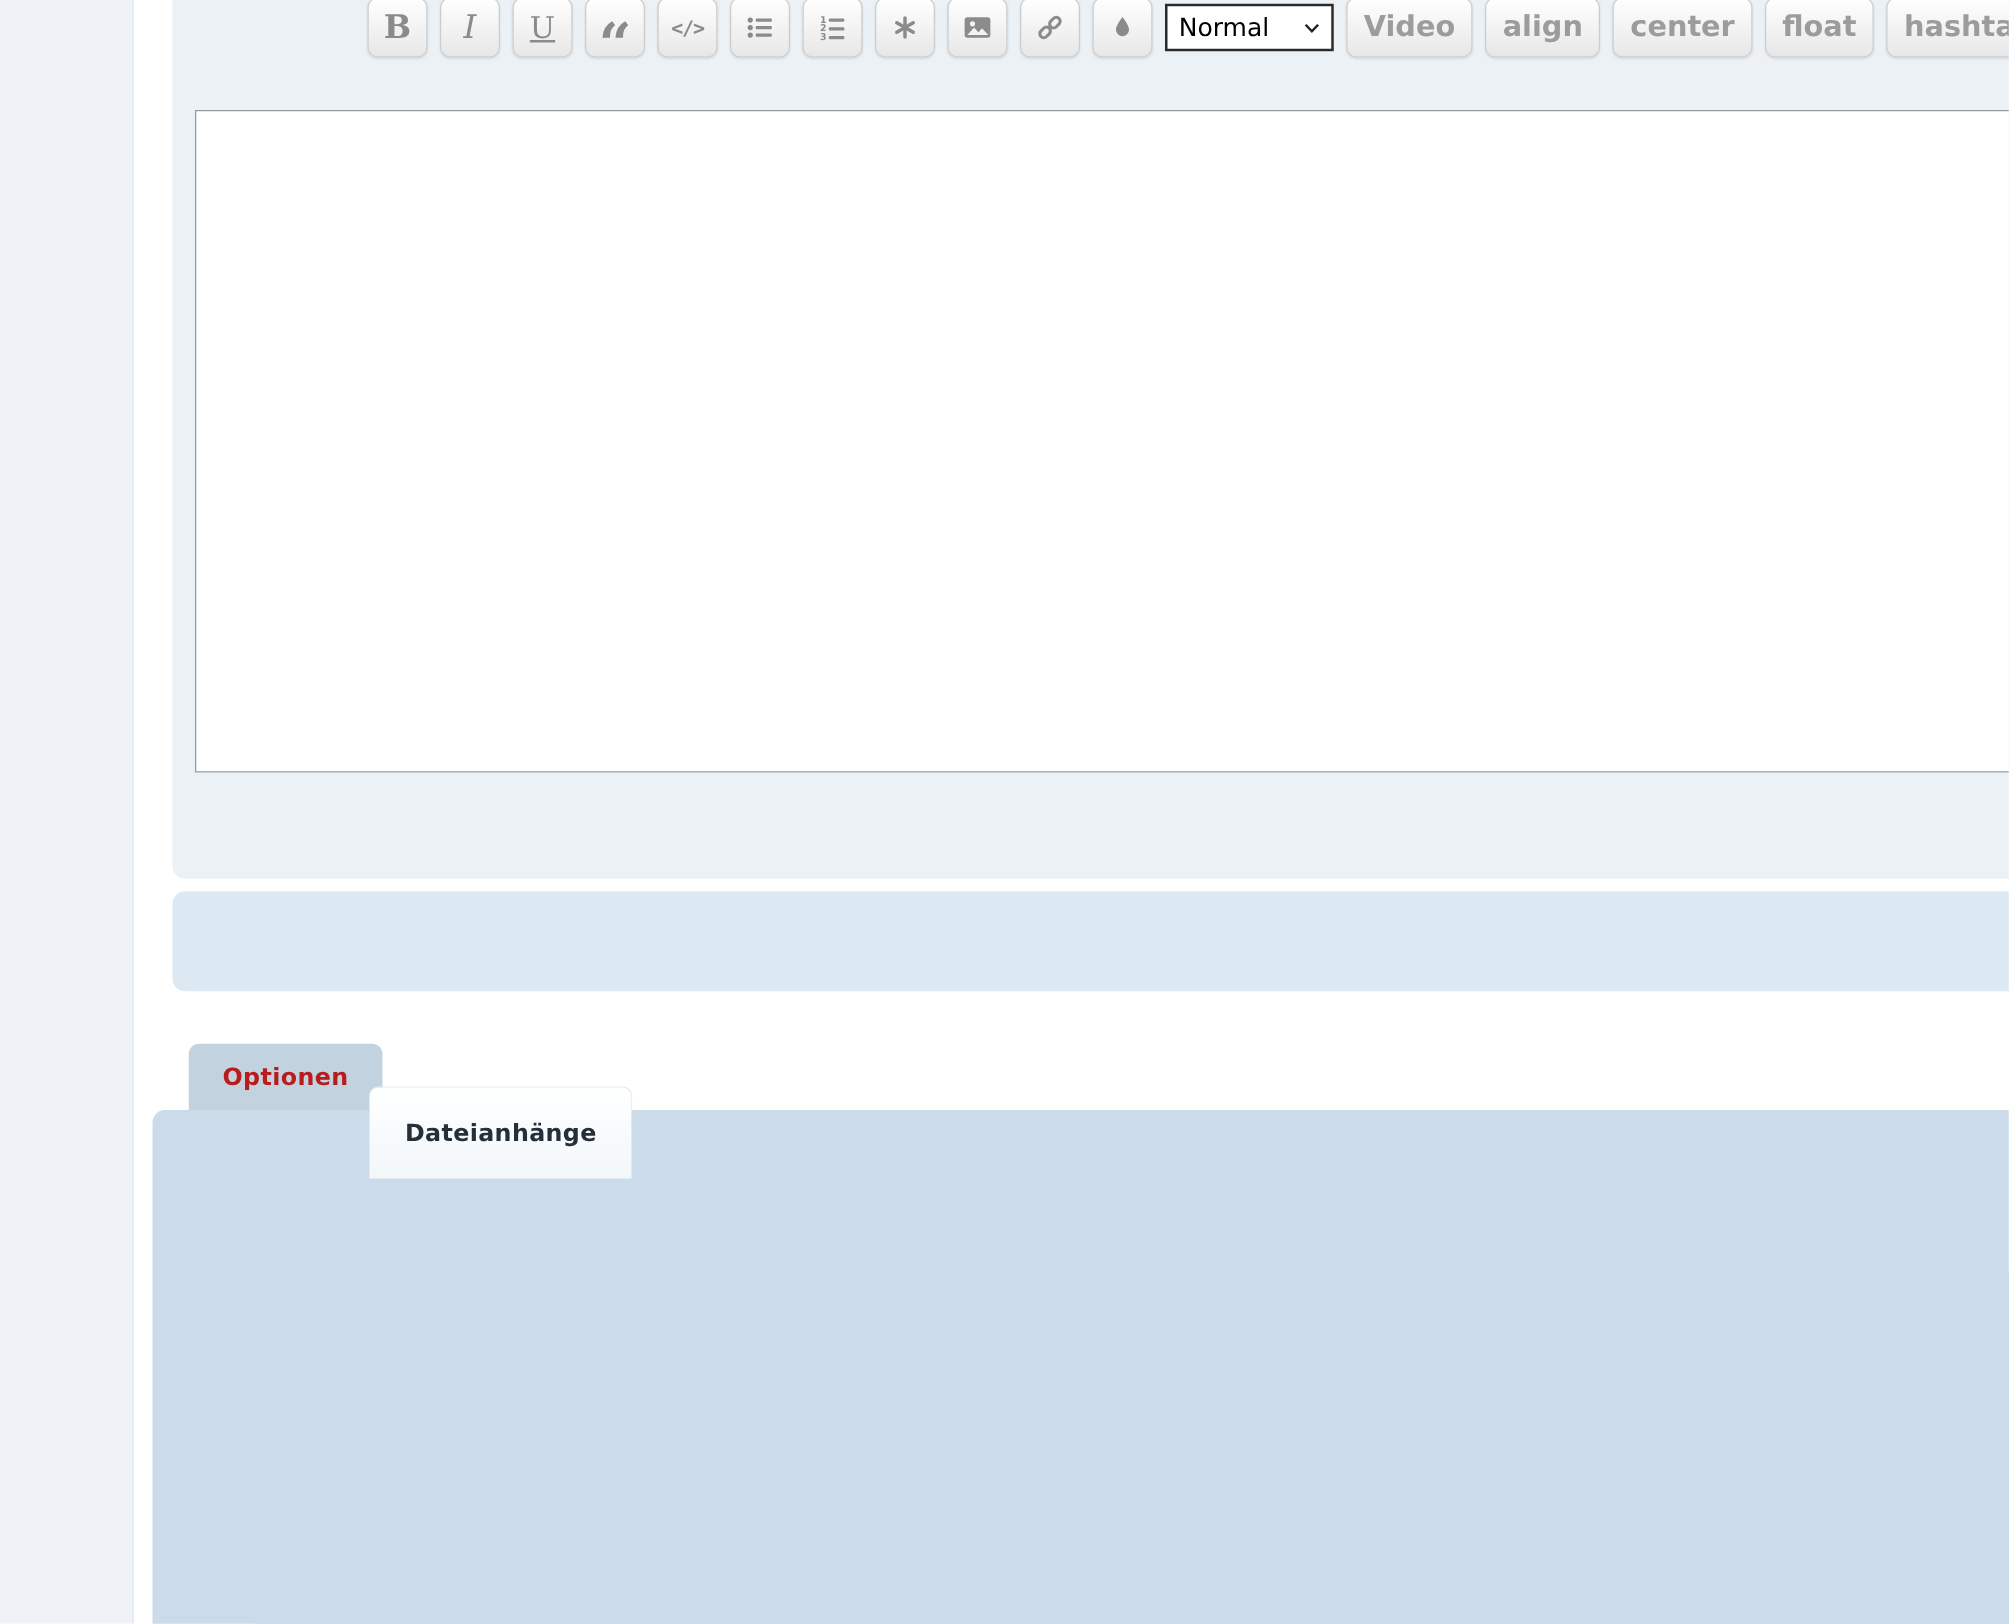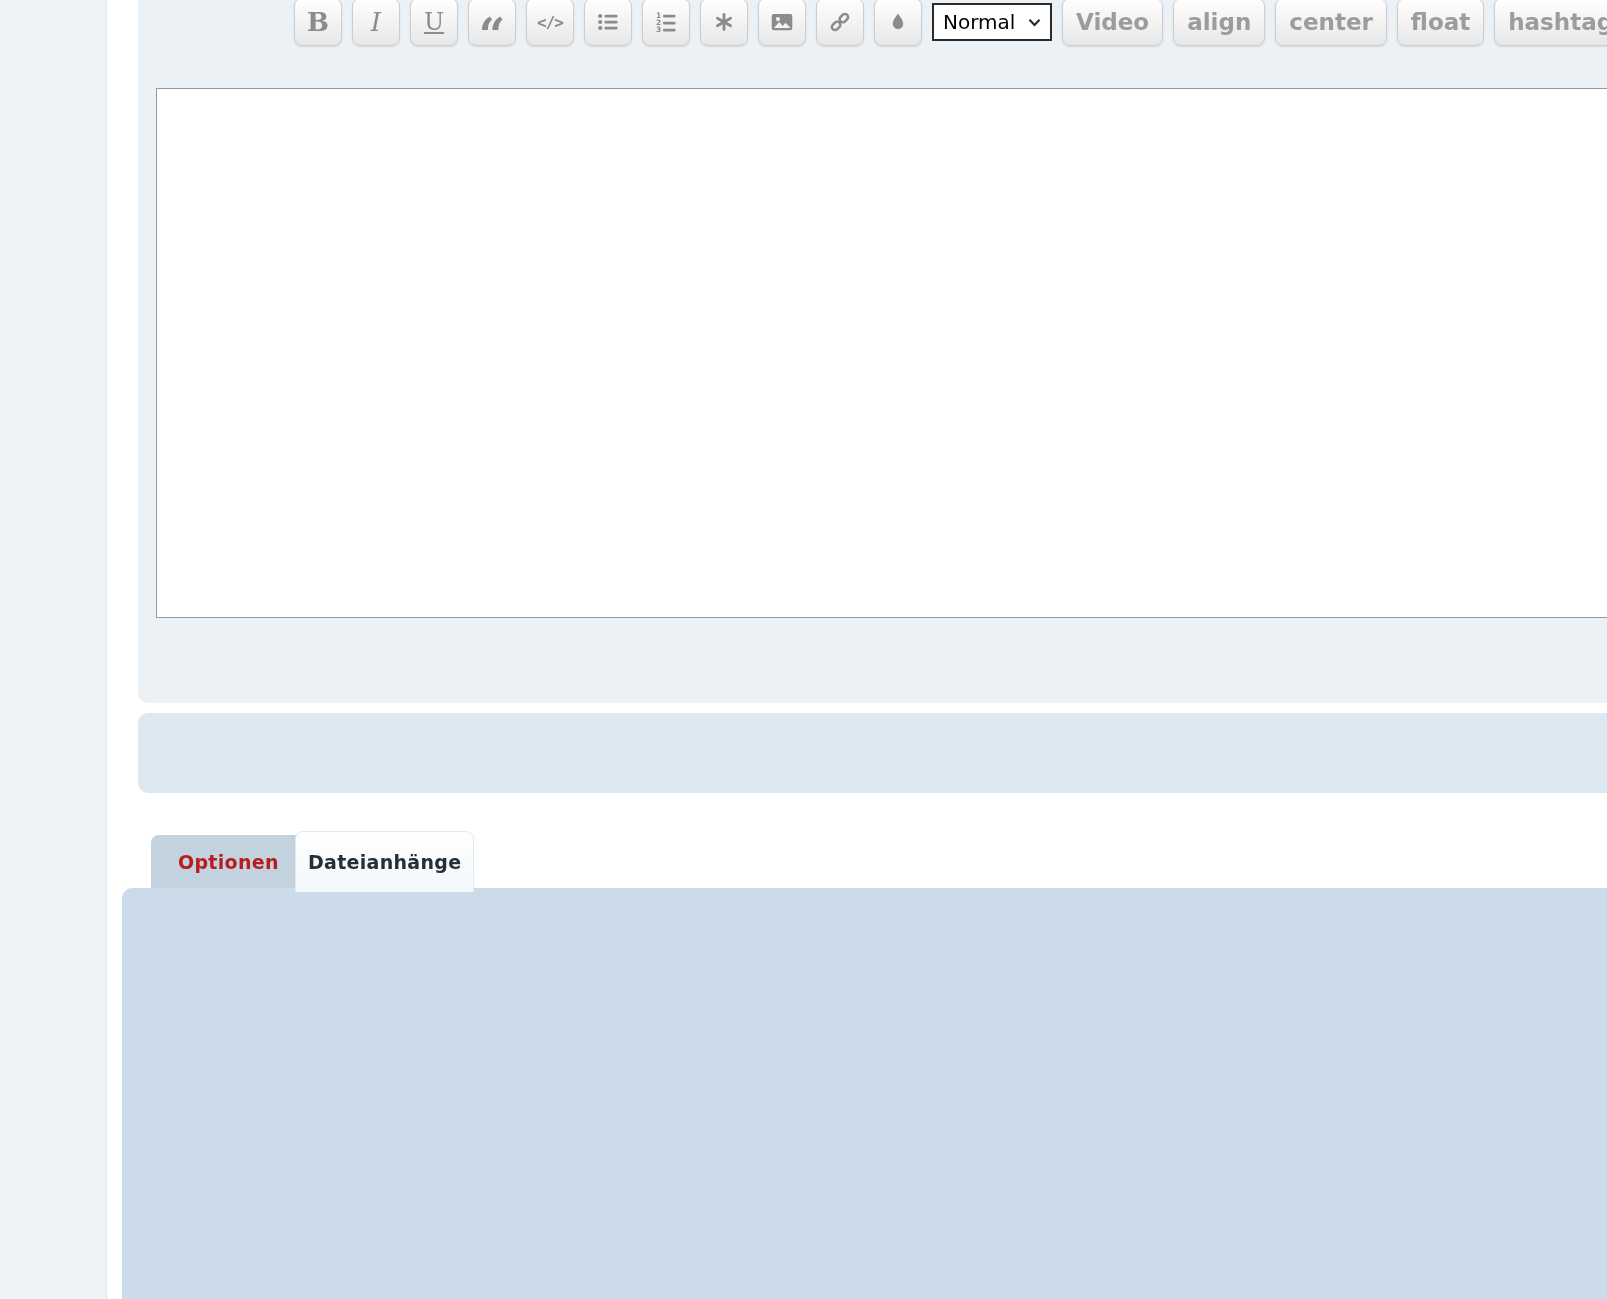--- a/index.html
+++ b/index.html
@@ -16,35 +16,35 @@
       color:#8b8b8b;cursor:pointer;box-sizing:border-box;flex:0 0 auto;}
   .tb.icon{width:48px;}
   .tb.text{padding:0 13px;font-size:23px;font-weight:bold;color:#9c9c9c;font-family:"DejaVu Sans",sans-serif;}
   .g-serif{font-family:"DejaVu Serif",serif;font-size:26px;font-weight:bold;line-height:48px;}
   .g-italic{font-family:"DejaVu Serif",serif;font-size:26px;font-style:italic;font-weight:500;line-height:48px;}
   .g-under{font-family:"DejaVu Serif",serif;font-size:24px;text-decoration:underline;line-height:48px;}
   .g-quote{font-family:"DejaVu Serif",serif;font-size:46px;font-weight:bold;line-height:48px;transform:translateY(13px);}
   .g-code{font-family:"DejaVu Sans Mono",monospace;font-size:16px;font-weight:bold;letter-spacing:-1px;}
   .tb svg{display:block;}
 
-  .fmt-select{height:38px;width:120px;background:#fff;border:2px solid #2a2a2a;box-sizing:border-box;
+  .fmt-select{height:38px;width:135px;background:#fff;border:2px solid #2a2a2a;box-sizing:border-box;
       display:flex;align-items:center;justify-content:space-between;padding:0 9px;cursor:pointer;flex:0 0 auto;}
   .fmt-select .val{font-size:20px;color:#000;}
 
   textarea.editor{position:absolute;left:156px;top:88px;width:1600px;height:530px;border:1px solid #939ba2;
       background:#fff;resize:none;box-sizing:border-box;font:19px "DejaVu Sans",sans-serif;padding:8px;outline:none;}
 
   
   .submit-bar{position:absolute;left:138px;top:713px;width:1680px;height:80px;background:#dde9f2;border-radius:10px;}
 
   
   .tab{position:absolute;border-radius:8px 8px 0 0;font-weight:bold;font-size:19px;letter-spacing:.3px;
       display:flex;align-items:center;cursor:pointer;box-sizing:border-box;}
   .tab-inactive{left:151px;top:835px;height:53px;padding:0 27px;background:#c2d2de;color:#b91c1c;}
-  .tab-active{left:295px;top:831px;height:61px;padding:0 12px;background:linear-gradient(#feffff,#f2f7fa);
+  .tab-active{left:295px;top:869px;height:74px;padding:0 28px;background:linear-gradient(#feffff,#f2f7fa);
       color:#242f39;z-index:3;border:1px solid #e3ebf1;border-bottom:none;}
 
   
   .attach-panel{position:absolute;left:122px;top:888px;width:1700px;height:500px;background:#cbdbe9;border-radius:10px;z-index:2;}
 </style>
 </head>
 <body>
 
 <div id="page">
 

